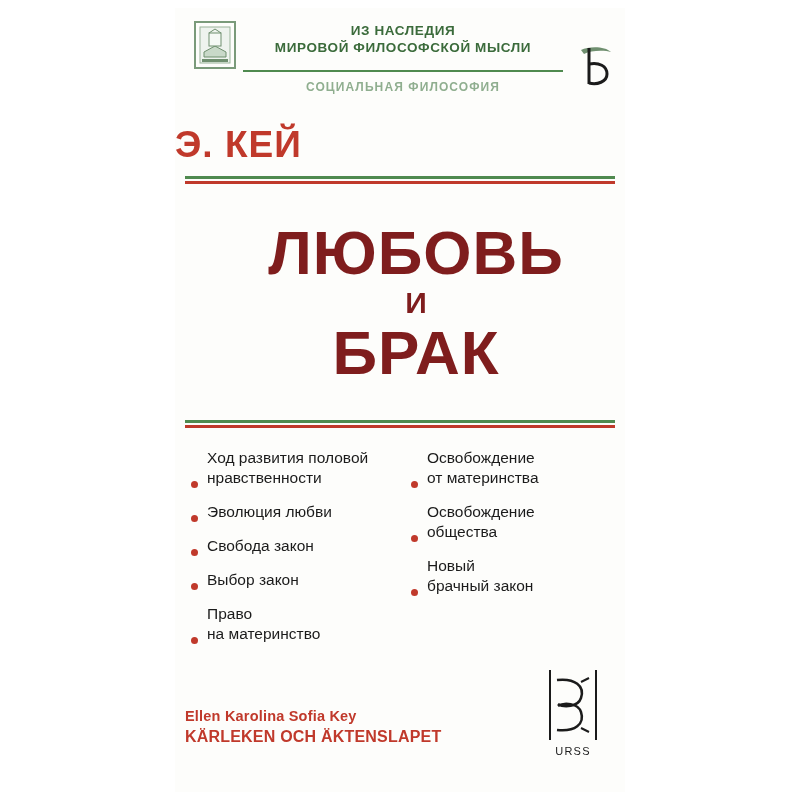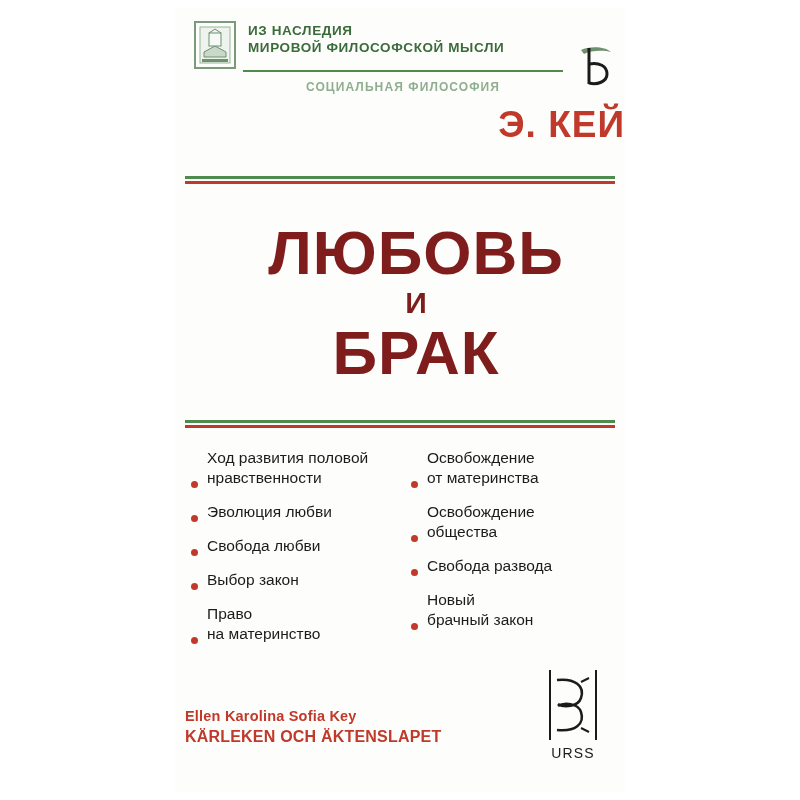--- a/index.html
+++ b/index.html
@@ -35,21 +35,21 @@
     left: 0;
     top: 0;
     width: 450px;
     height: 110px;
   }
   .series-lines {
     position: absolute;
     left: 73px;
     top: 14px;
     width: 310px;
-    text-align: left;
+    text-align: center;
   }
   .series-line {
     font-size: 13.5px;
     font-weight: bold;
     letter-spacing: 0.6px;
     color: #3b6b3b;
     line-height: 17px;
     white-space: nowrap;
   }
   .series-rule {
@@ -87,23 +87,23 @@
     right: 10px;
     top: 36px;
     width: 40px;
     height: 46px;
   }
 
   
   .author {
     position: absolute;
     left: 0;
-    top: 96px;
+    top: 116px;
     width: 450px;
-    text-align: right;
+    text-align: left;
     font-size: 37px;
     font-weight: bold;
     color: #c0392b;
     letter-spacing: 1px;
   }
 
   
   .rule {
     position: absolute;
     left: 10px;
@@ -208,21 +208,21 @@
   }
   .pub-logo-box {
     width: 44px;
     height: 70px;
     margin: 0 auto;
     border-left: 2px solid #1b1b1b;
     border-right: 2px solid #1b1b1b;
     position: relative;
   }
   .pub-logo-name {
-    font-size: 14px;
+    font-size: 11px;
     letter-spacing: 1.2px;
     color: #1b1b1b;
     margin-top: 5px;
   }
 </style>
 </head>
 <body>
 
 <div class="page">
   <div class="cover">
@@ -282,21 +282,21 @@
           <span class="bullet-dot"></span>
           <span class="bullet-text">Ход развития половой
 нравственности</span>
         </div>
         <div class="bullet-item">
           <span class="bullet-dot"></span>
           <span class="bullet-text">Эволюция любви</span>
         </div>
         <div class="bullet-item">
           <span class="bullet-dot"></span>
-          <span class="bullet-text">Свобода любви</span>
+          <span class="bullet-text">Свобода закон</span>
         </div>
         <div class="bullet-item">
           <span class="bullet-dot"></span>
           <span class="bullet-text">Выбор закон</span>
         </div>
         <div class="bullet-item">
           <span class="bullet-dot"></span>
           <span class="bullet-text">Право
 на материнство</span>
         </div>
@@ -304,24 +304,20 @@
       <div class="list-col">
         <div class="bullet-item">
           <span class="bullet-dot"></span>
           <span class="bullet-text">Освобождение
 от материнства</span>
         </div>
         <div class="bullet-item">
           <span class="bullet-dot"></span>
           <span class="bullet-text">Освобождение
 общества</span>
-        </div>
-        <div class="bullet-item">
-          <span class="bullet-dot"></span>
-          <span class="bullet-text">Свобода развода</span>
         </div>
         <div class="bullet-item">
           <span class="bullet-dot"></span>
           <span class="bullet-text">Новый
 брачный закон</span>
         </div>
       </div>
     </div>
 
     <div class="orig">

